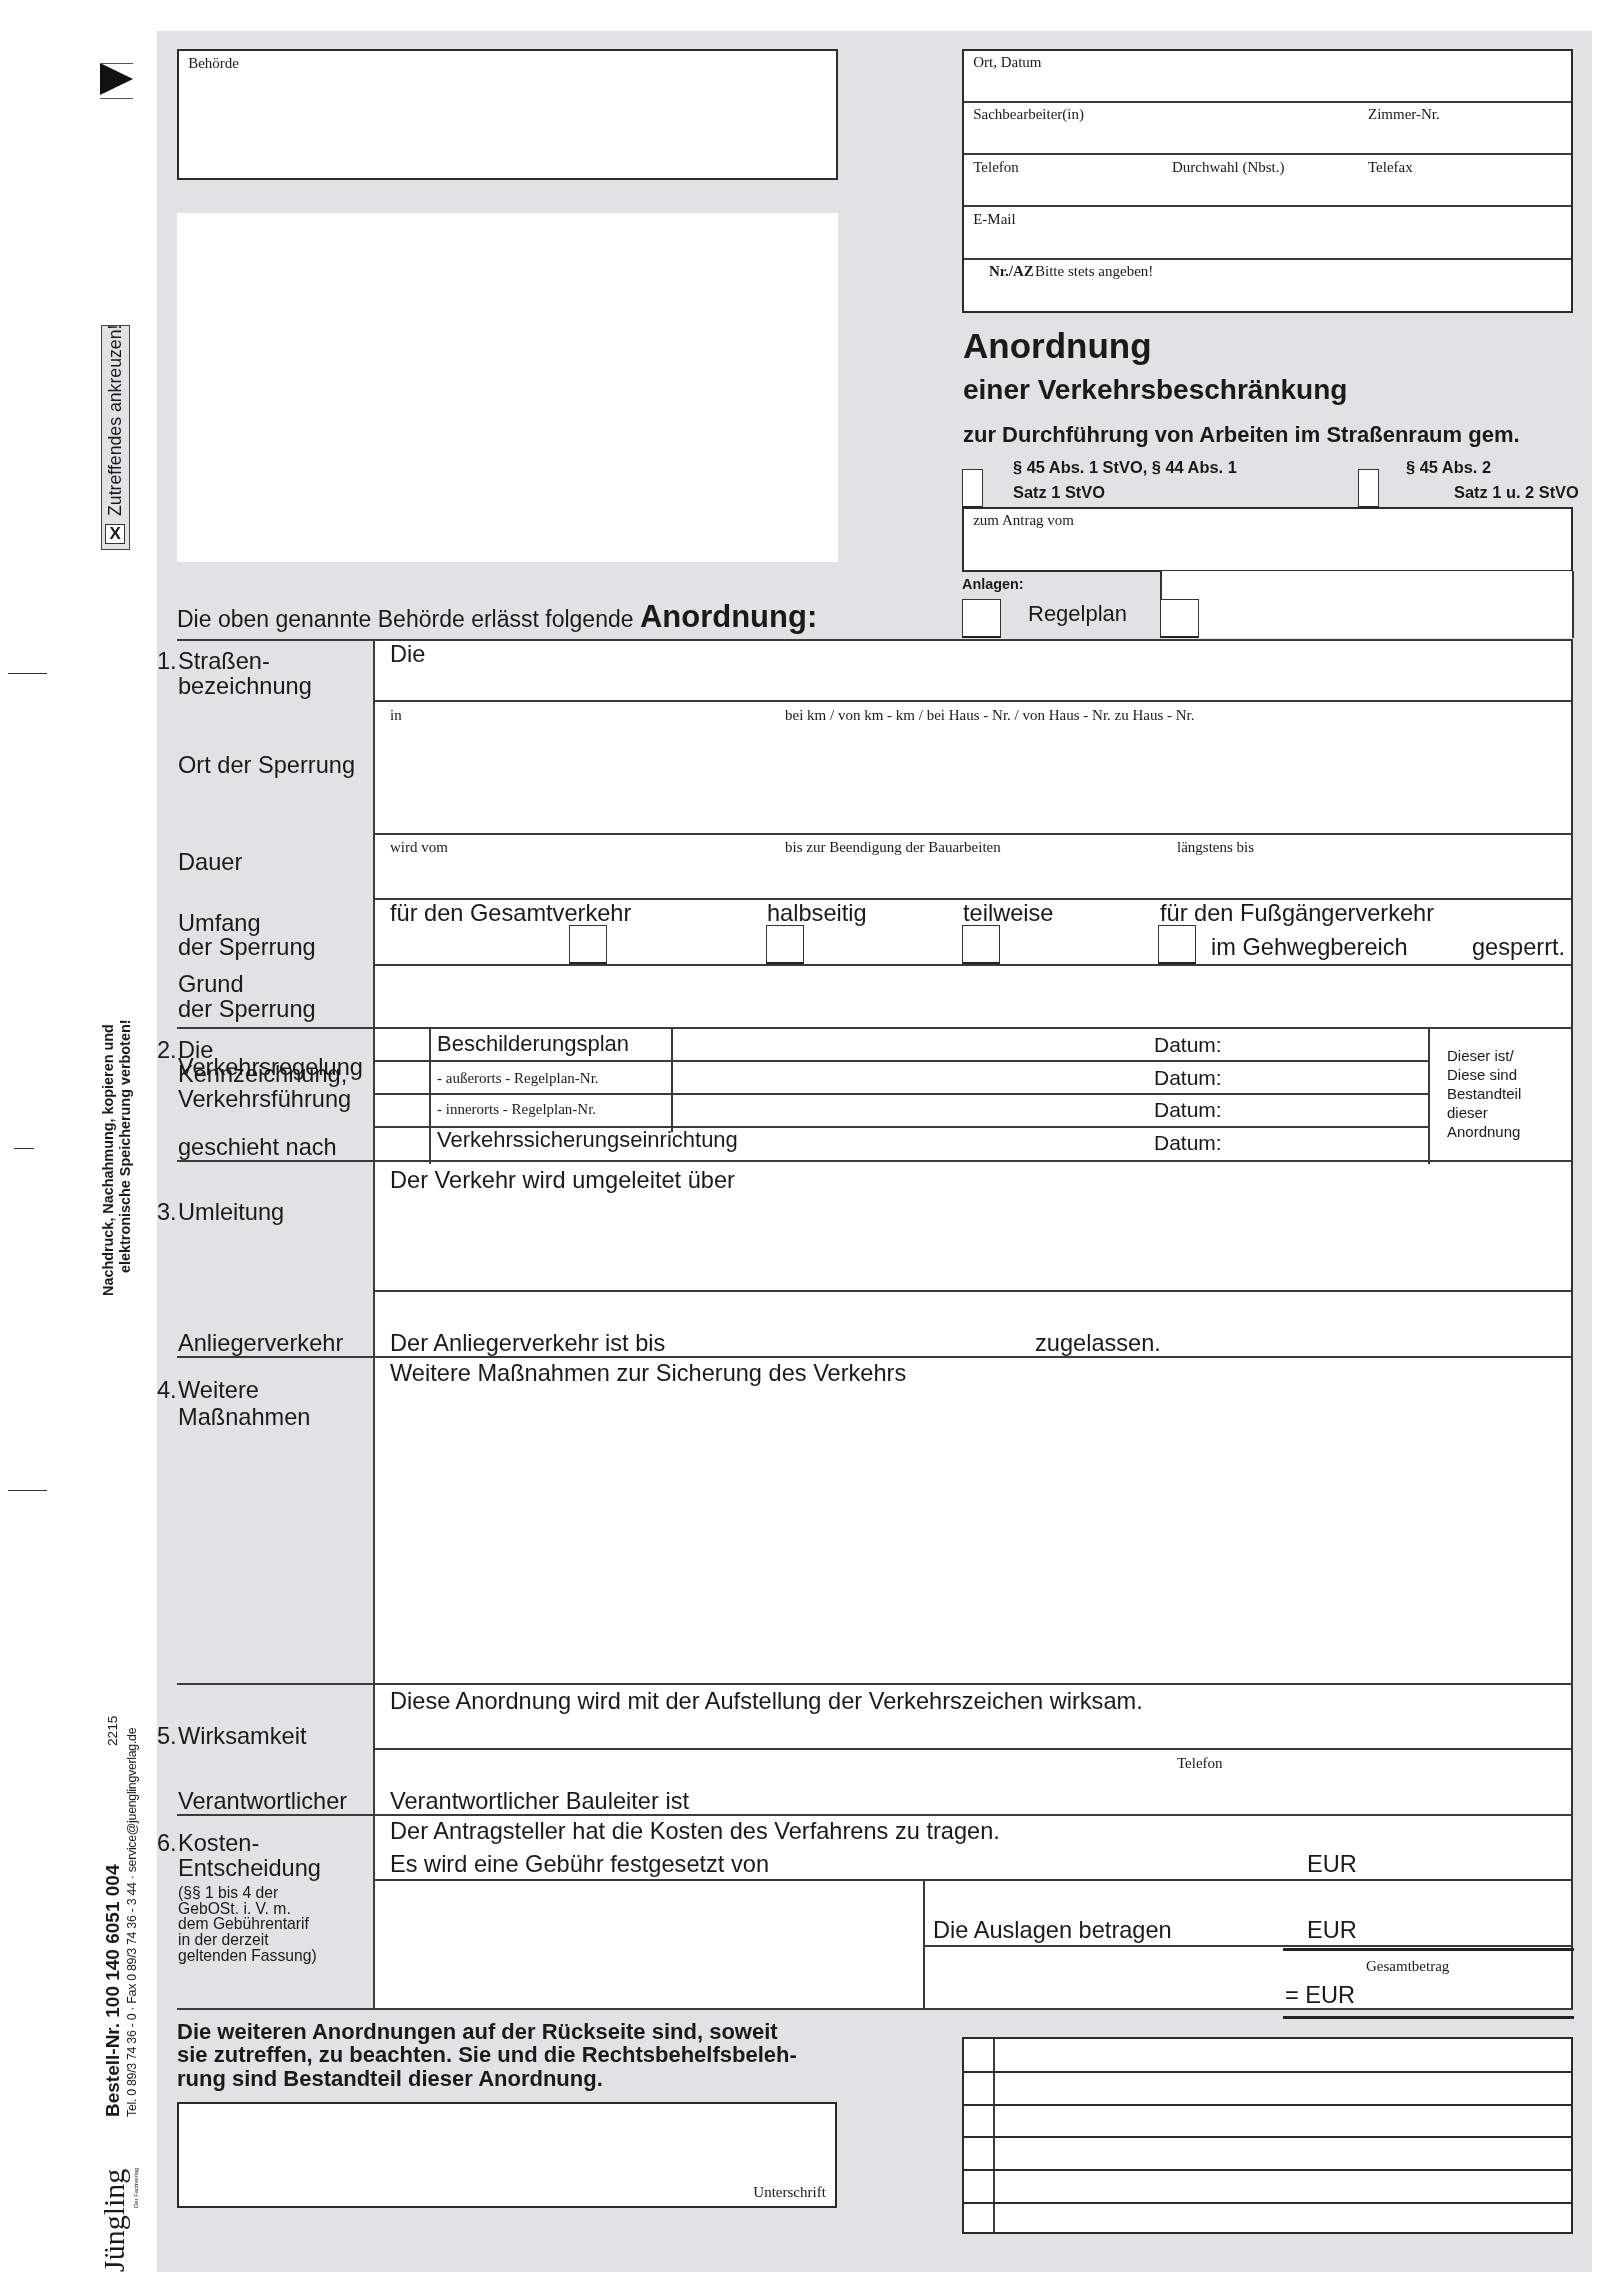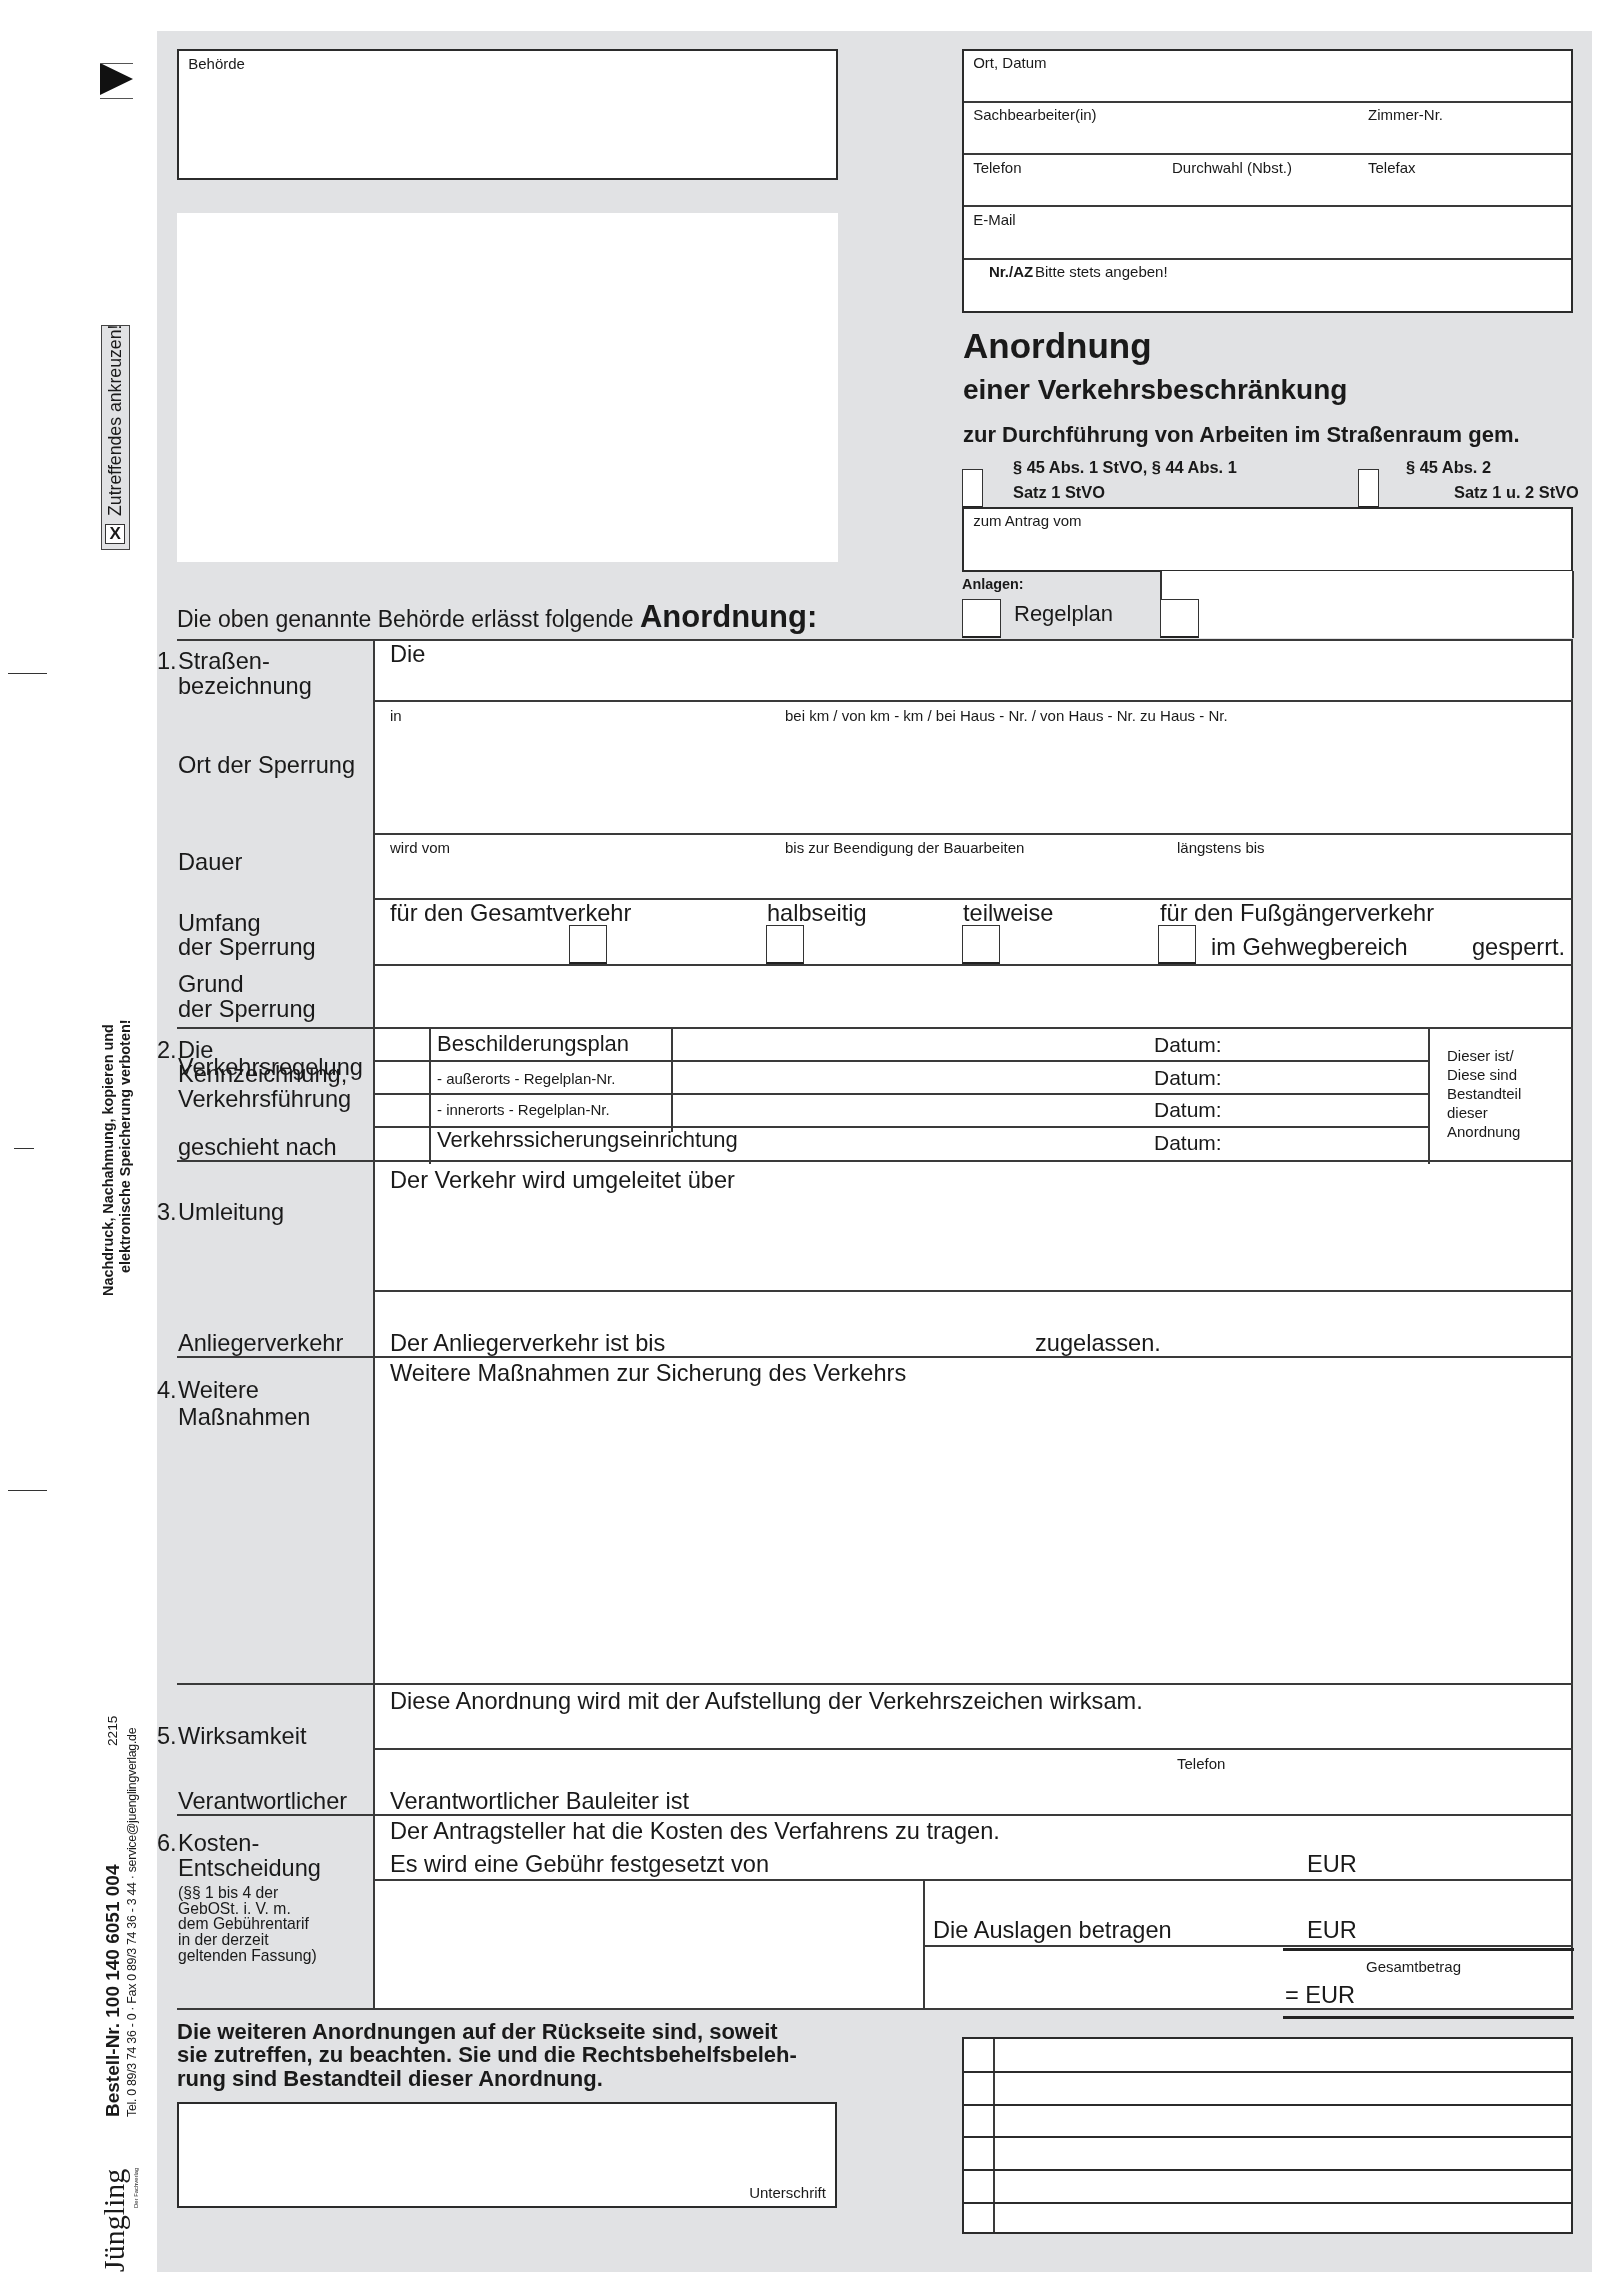--- a/index.html
+++ b/index.html
@@ -4,23 +4,23 @@
 <style>
   html, body { margin:0; padding:0; background:#fff; }
   body { width:1623px; height:2295px; position:relative; overflow:hidden;
          font-family:"Liberation Sans", sans-serif; color:#1a1a1a; }
   .abs { position:absolute; }
   .gray { background:#e1e2e4; }
   .box { position:absolute; background:#fff; border:2px solid #2b2b2b; box-sizing:border-box; }
   .hl { position:absolute; height:0; border-top:2px solid #3a3a3a; }
   .vl { position:absolute; width:0; border-left:2px solid #3a3a3a; }
   .t { position:absolute; white-space:nowrap; line-height:1; }
-  .s22 { font-size:15px; }
+  .s22 { font-size:15px;font-family:Liberation Serif, serif; }
   .s24 { font-size:16.4px; }
-  .s34 { font-size:22px; }
+  .s34 { font-size:22px;margin-left:14px; }
   .s36 { font-size:23.6px; }
   .b { font-weight:bold; }
   .cb { position:absolute; background:#fff; border:1.3px solid #333; border-bottom:2.6px solid #222; box-sizing:border-box; }
   .vert { position:absolute; transform-origin:0 0; transform:rotate(-90deg); white-space:nowrap; line-height:1; }
   input.fld { position:absolute; border:none; background:transparent; outline:none; font-family:"Liberation Sans", sans-serif; font-size:19.6px; }
 </style>
 </head>
 <body>
 
 <div class="abs" style="left:100px;top:63px;width:0;height:0;border-top:16.4px solid transparent;border-bottom:16.4px solid transparent;border-left:33px solid #111;"></div>

